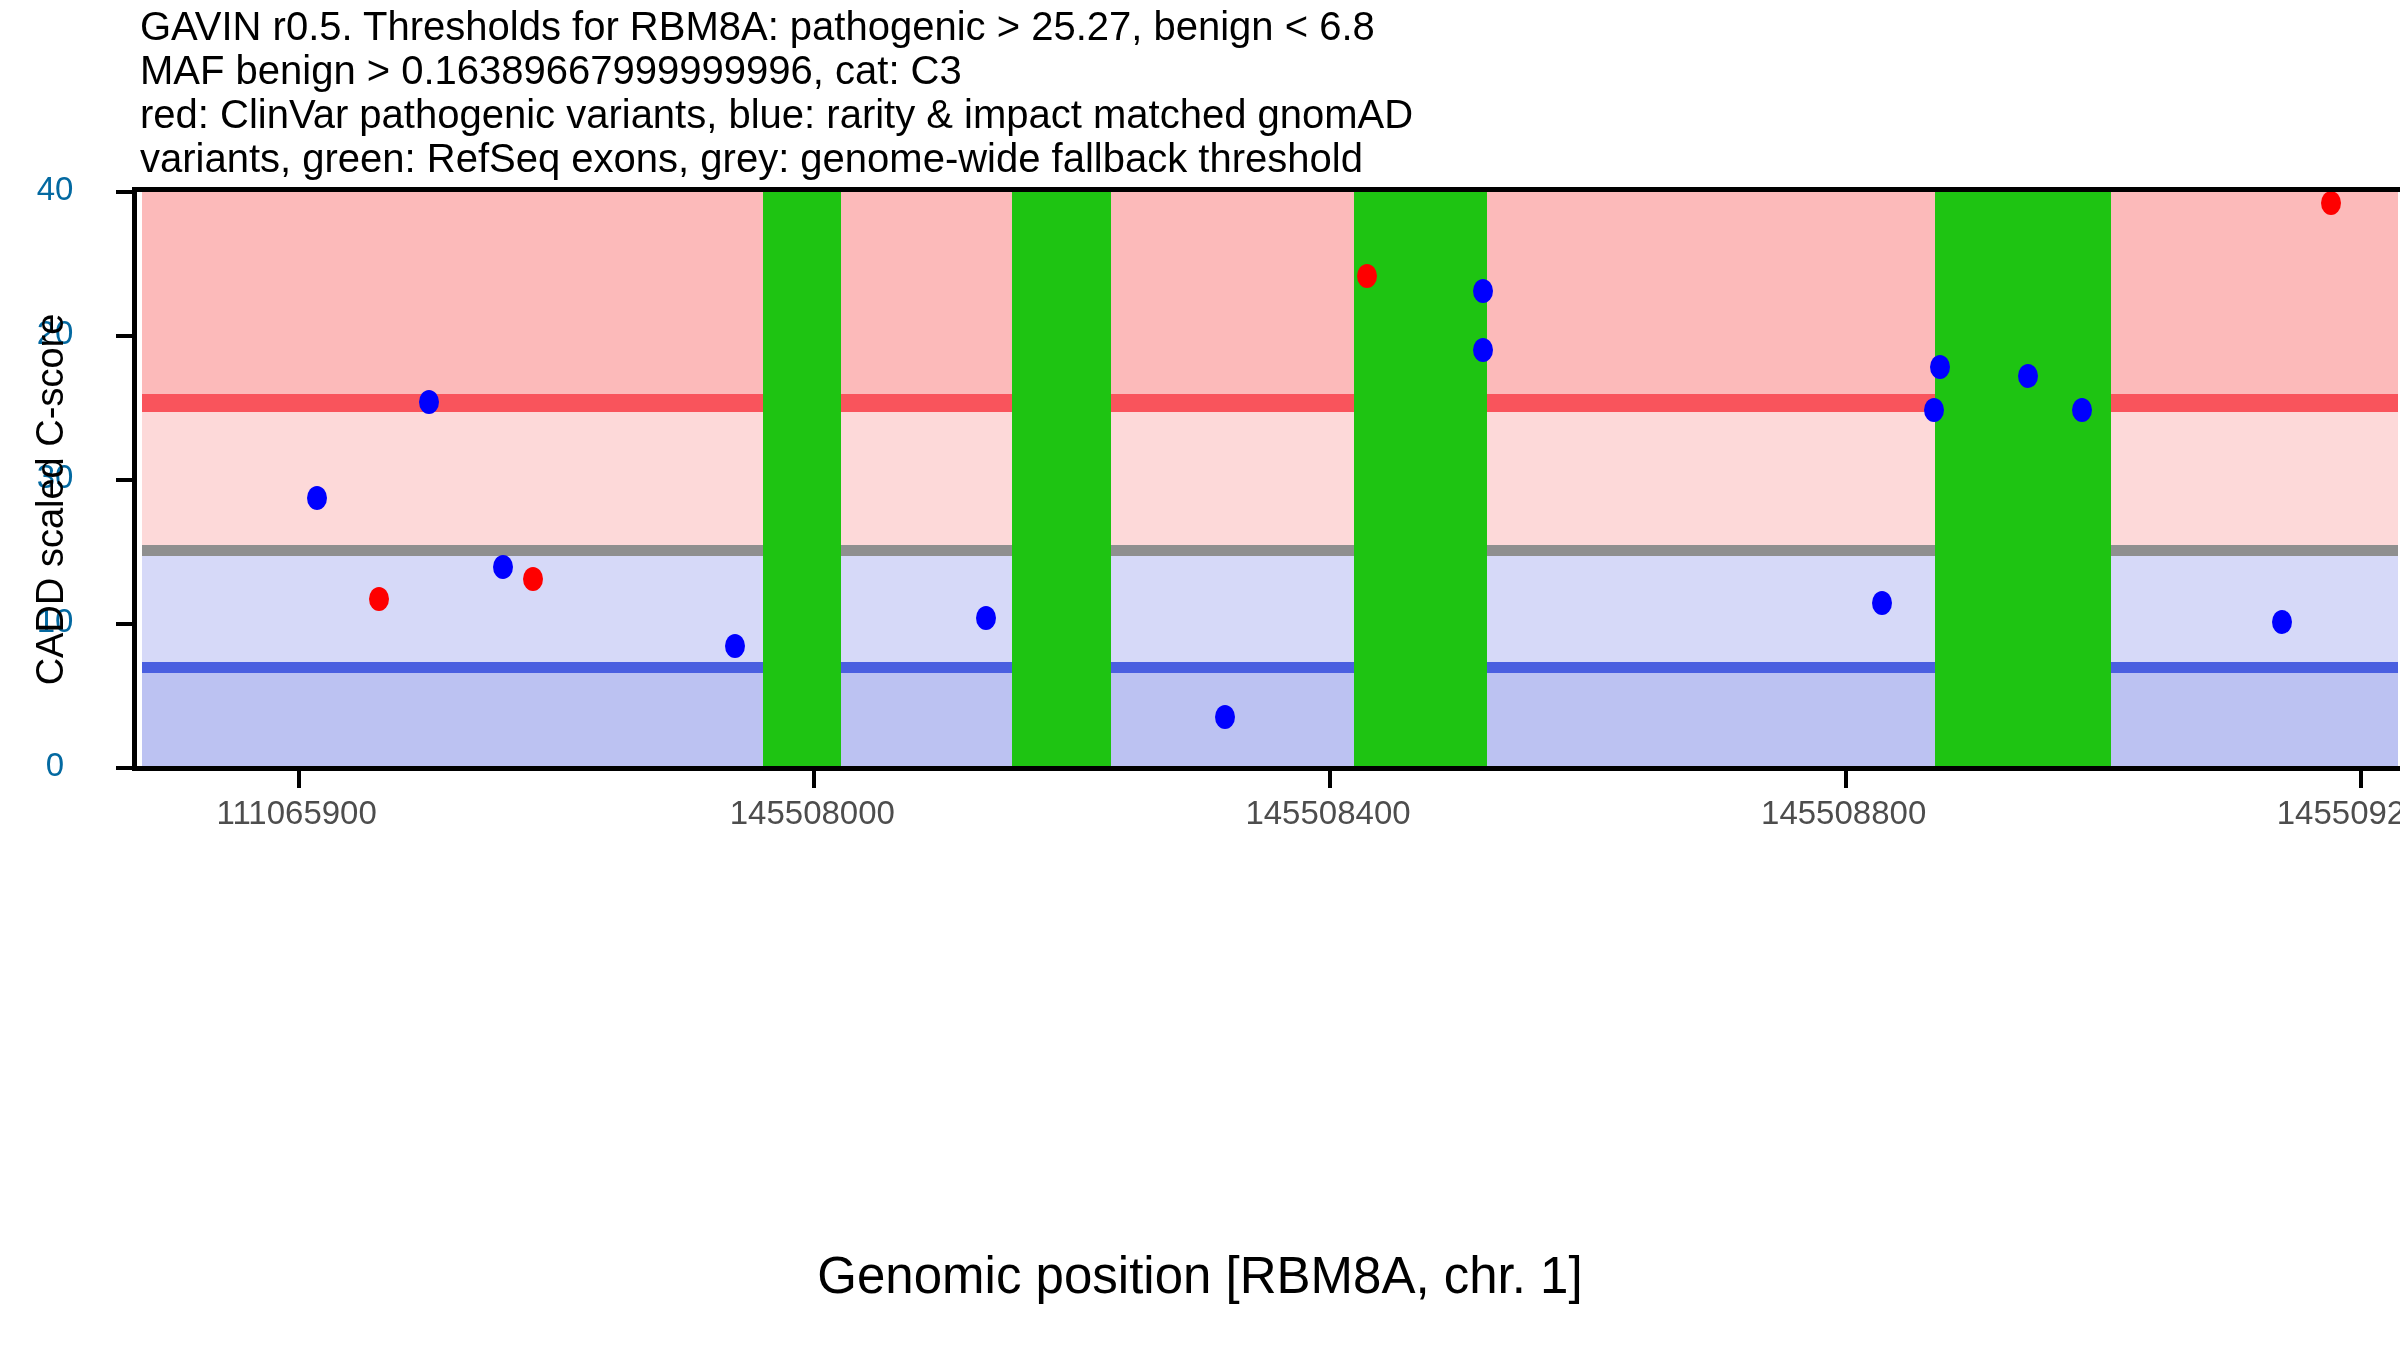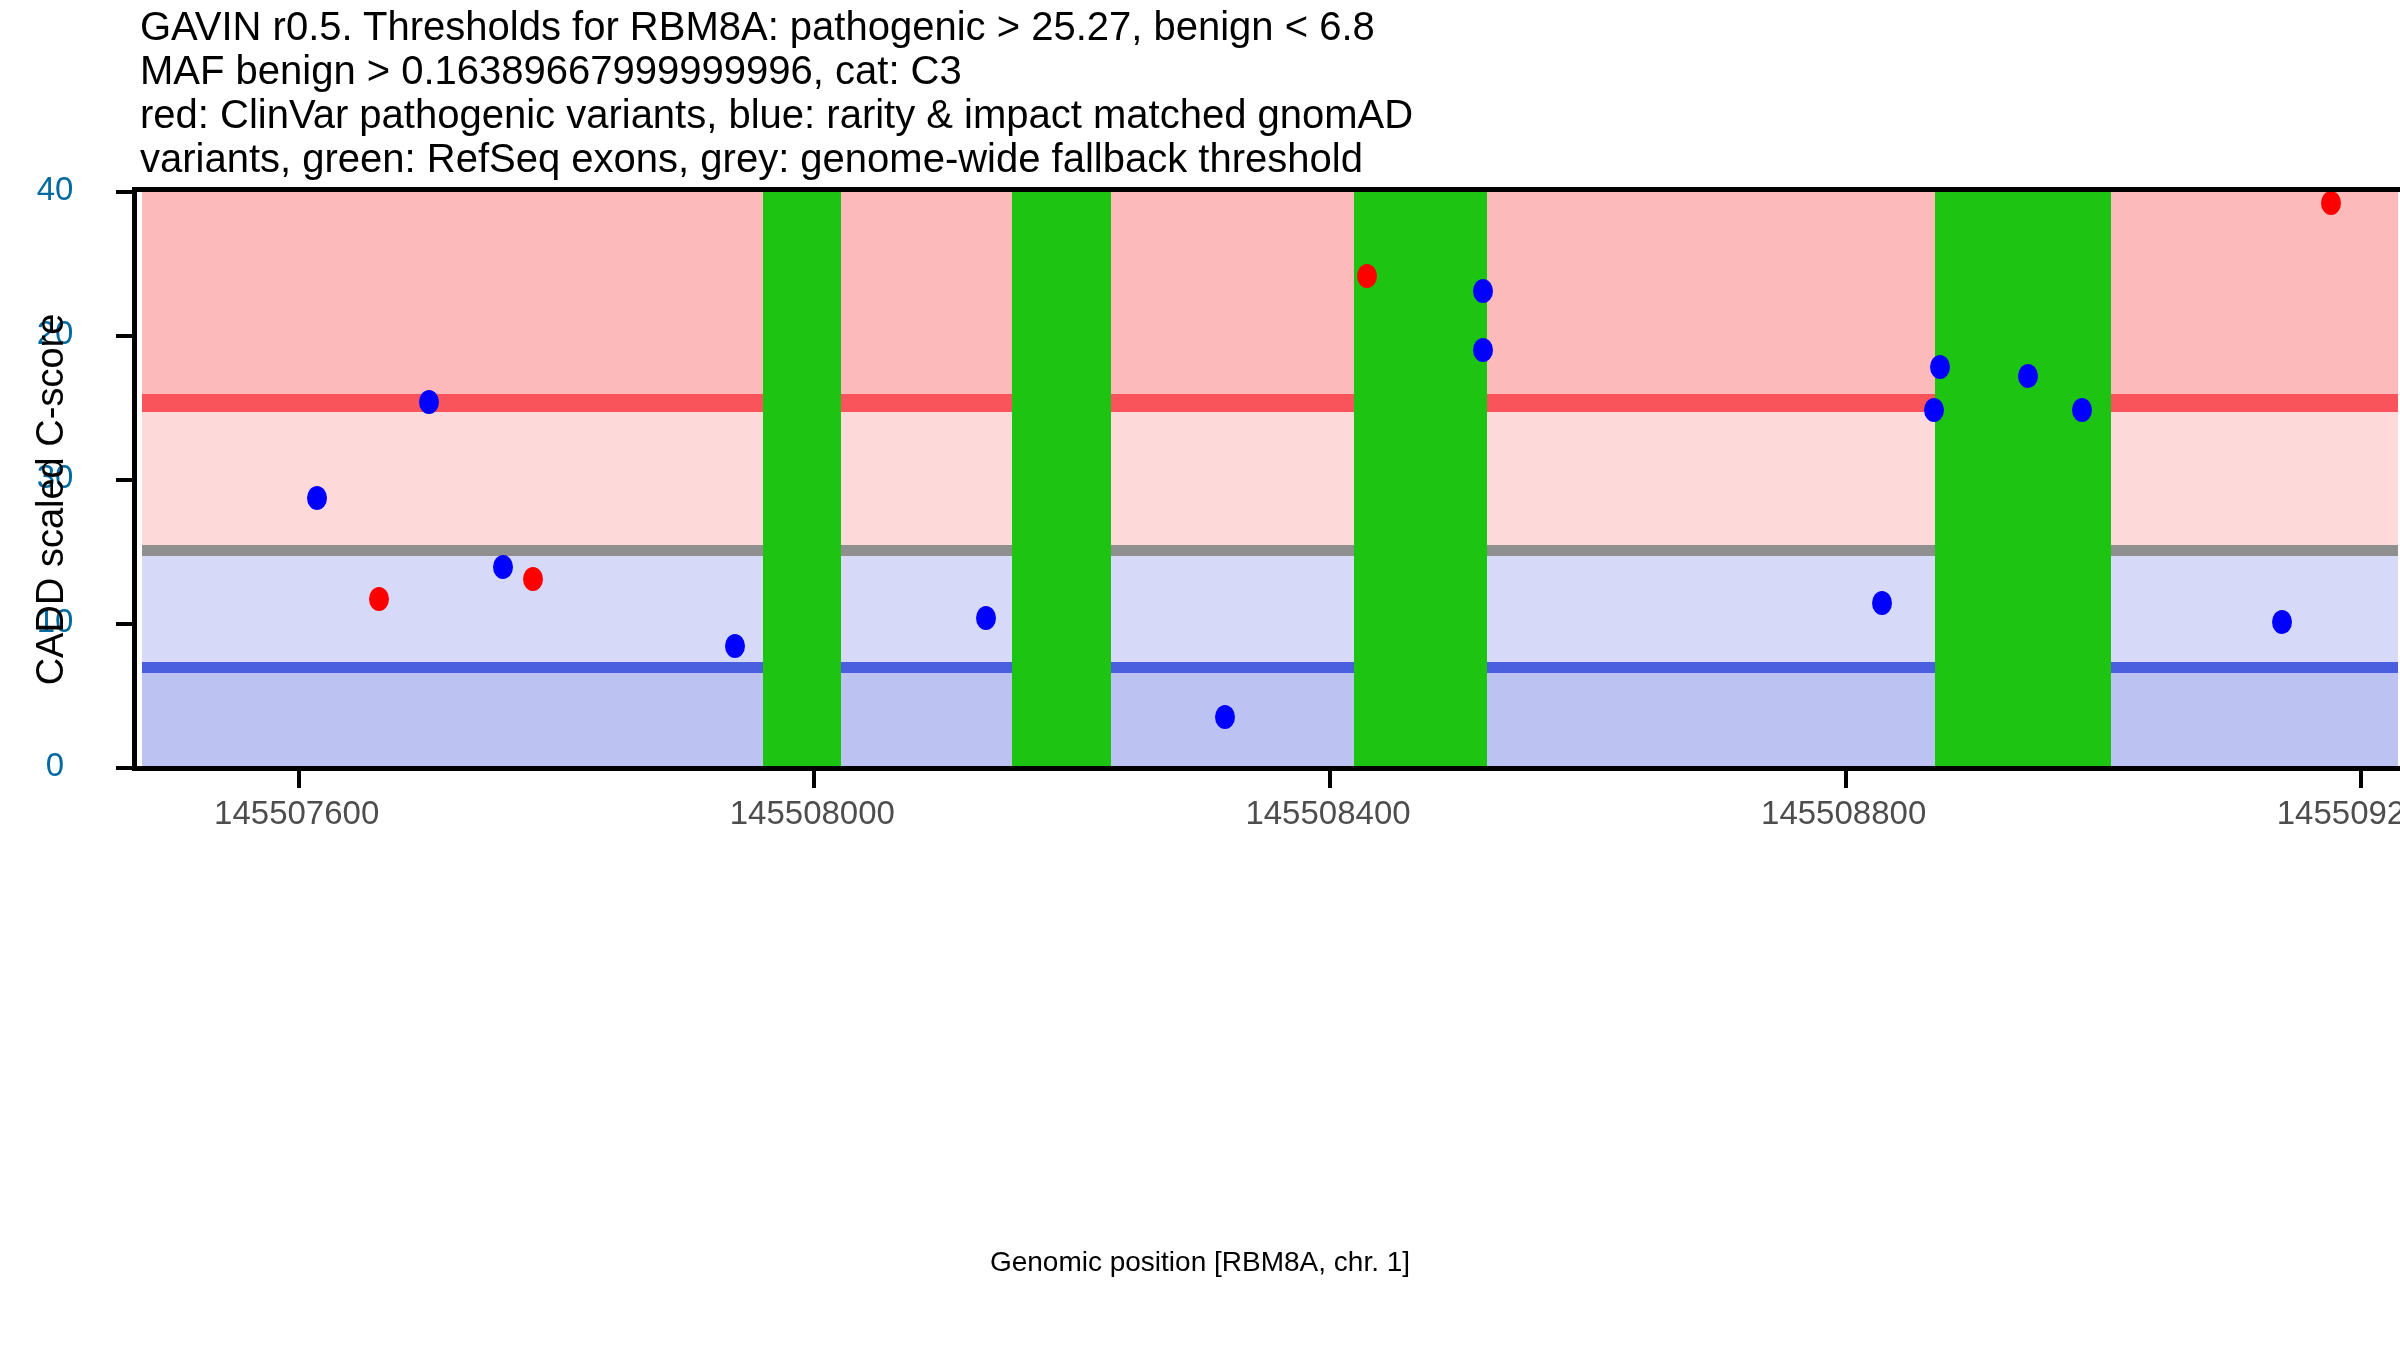--- a/index.html
+++ b/index.html
@@ -22,21 +22,21 @@
   .axis-line-x{position:absolute;left:132px;top:766px;width:2268px;height:5px;background:#000;}
   .axis-line-x-top{position:absolute;left:132px;top:187px;width:2268px;height:5px;background:#000;}
   .axis-line-y{position:absolute;left:132px;top:187px;width:5px;height:584px;background:#000;}
 
   .ytick{position:absolute;left:116px;width:18px;height:4px;background:#000;}
   .ylab-txt{position:absolute;font-size:33px;color:#0369a1;text-align:center;width:90px;left:10px;transform:translateY(-20px);}
 
   .xtick{position:absolute;top:770px;width:4px;height:18px;background:#000;}
   .xtick-label{position:absolute;top:794px;font-size:33px;color:#4d4d4d;white-space:nowrap;transform:translateX(-50%);}
 
-  .axis-title-x{position:absolute;top:1246px;left:0;width:2400px;text-align:center;font-size:28px;color:#000;}
+  .axis-title-x{position:absolute;top:1246px;left:0;width:2400px;text-align:center;font-size:51px;color:#000;}
   .axis-title-y{position:absolute;left:-250px;top:478px;width:600px;text-align:center;font-size:38px;color:#000;transform:rotate(-90deg);transform-origin:center center;}
 </style>
 </head>
 <body>
 
 <div id="root">
 
   <div class="title-block">
     <div class="title-line">GAVIN r0.5. Thresholds for RBM8A: pathogenic &gt; 25.27, benign &lt; 6.8</div>
     <div class="title-line">MAF benign &gt; 0.16389667999999996, cat: C3</div>
@@ -87,21 +87,21 @@
       <div class="ylab-txt" style="top: 622px;">10</div>
       <div class="ytick" style="top: 478px;"></div>
       <div class="ylab-txt" style="top: 478px;">30</div>
       <div class="ytick" style="top: 334px;"></div>
       <div class="ylab-txt" style="top: 334px;">20</div>
       <div class="ytick" style="top: 190px;"></div>
       <div class="ylab-txt" style="top: 190px;">40</div>
     </div>
   <div id="x-axis">
       <div class="xtick" style="left: 296.697px;"></div>
-      <div class="xtick-label" style="left: 296.697px;">145507600</div>
+      <div class="xtick-label" style="left: 296.697px;">111065900</div>
       <div class="xtick" style="left: 812.354px;"></div>
       <div class="xtick-label" style="left: 812.354px;">145508000</div>
       <div class="xtick" style="left: 1328.01px;"></div>
       <div class="xtick-label" style="left: 1328.01px;">145508400</div>
       <div class="xtick" style="left: 1843.67px;"></div>
       <div class="xtick-label" style="left: 1843.67px;">145508800</div>
       <div class="xtick" style="left: 2359.33px;"></div>
       <div class="xtick-label" style="left: 2359.33px;">145509200</div>
     </div>
 

